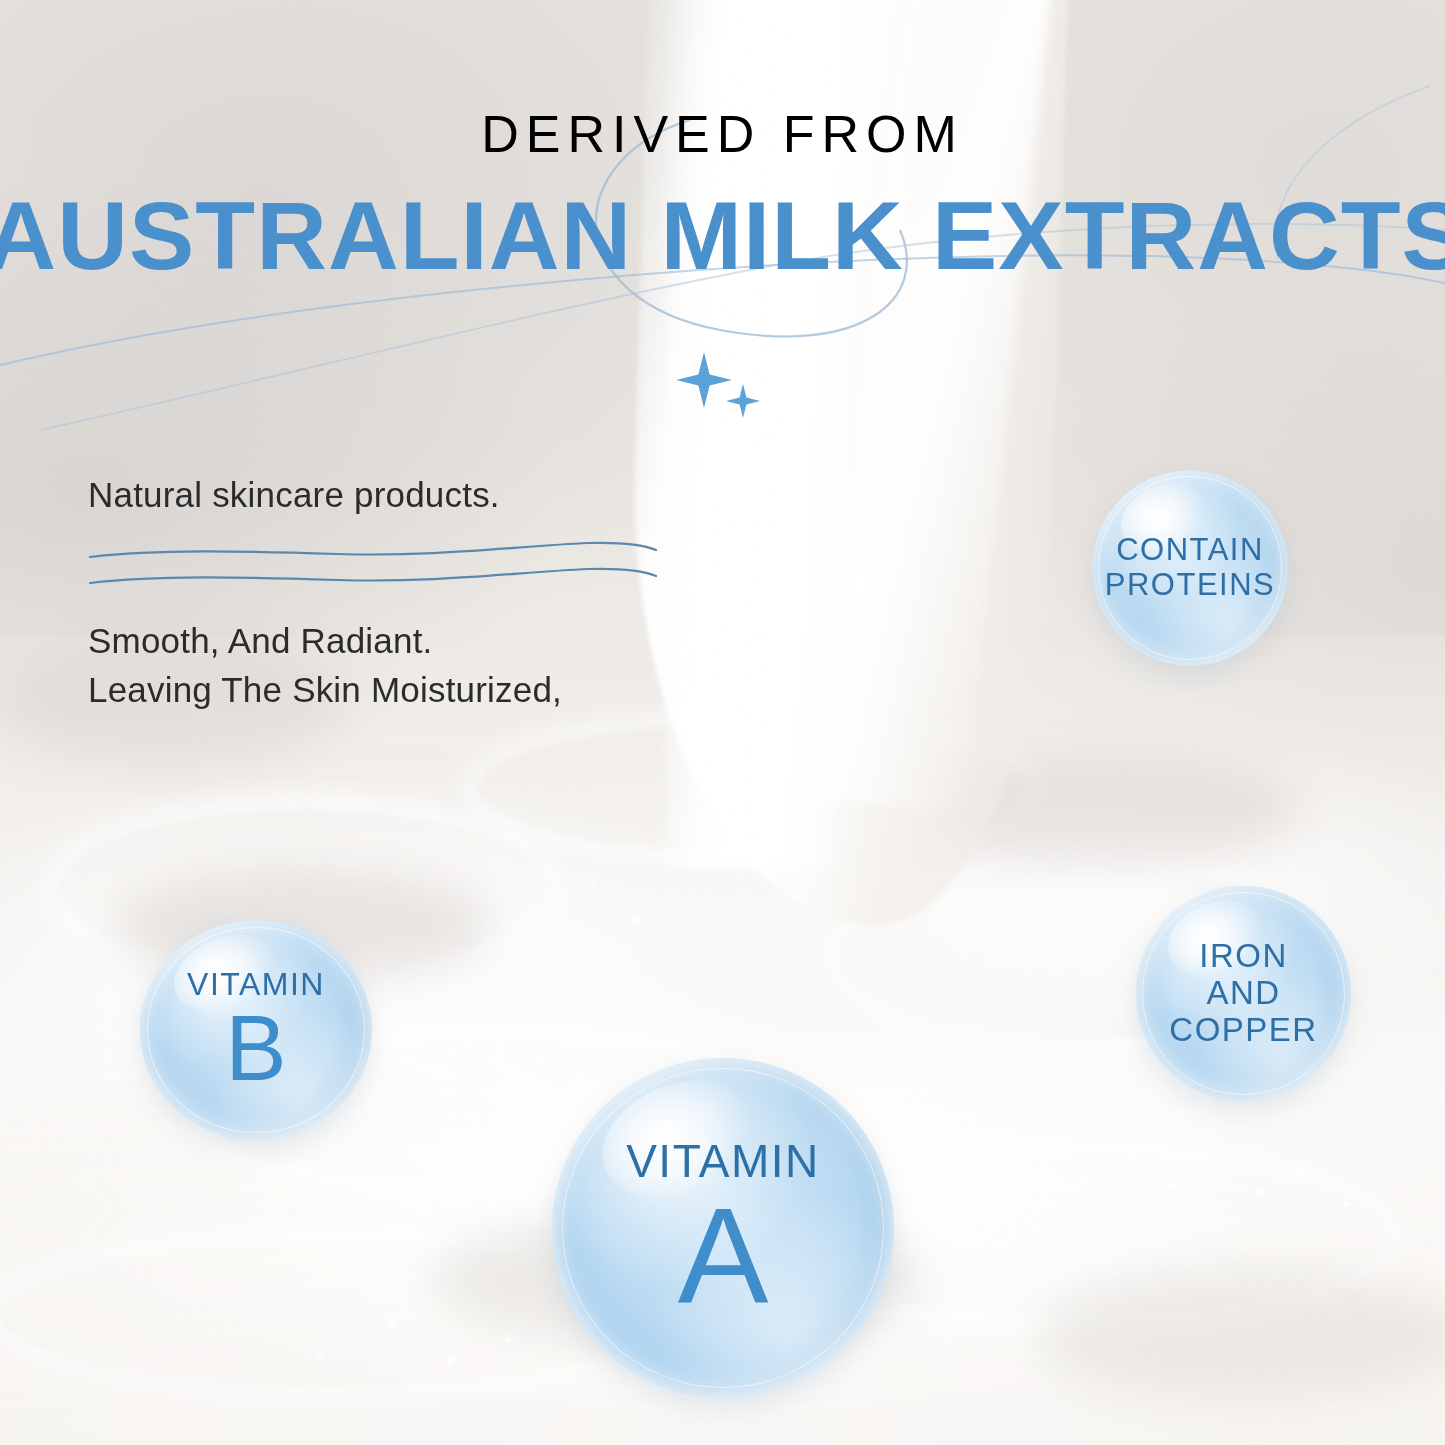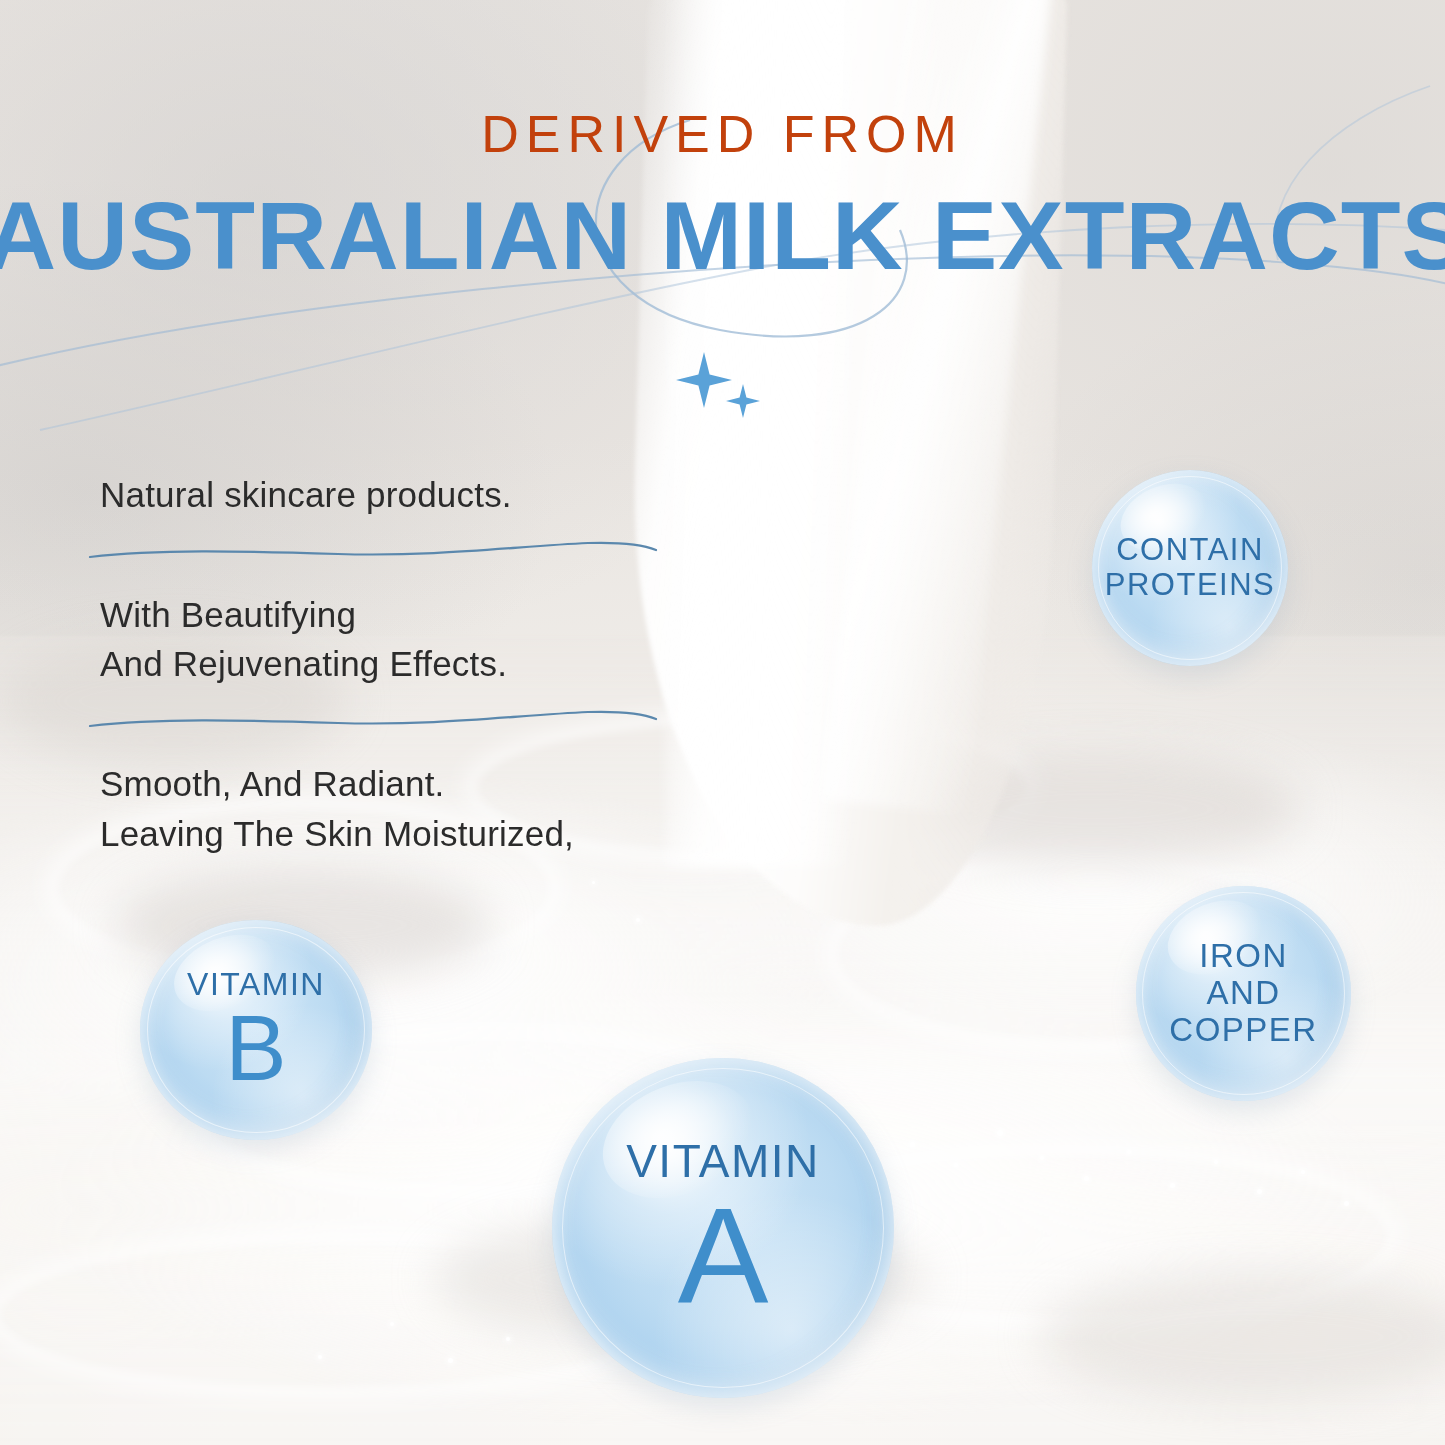--- a/index.html
+++ b/index.html
@@ -166,21 +166,21 @@
     left: 0;
     right: 0;
     top: 108px;
     text-align: center;
   }
 
   .eyebrow {
     font-size: 52px;
     letter-spacing: 7px;
     font-weight: 400;
-    color: #c2410c;
+    color: #000000;
     line-height: 1;
     white-space: nowrap;
   }
 
   .headline {
     margin-top: 28px;
     font-size: 96px;
     font-weight: 700;
     letter-spacing: 1px;
     color: #4a90cc;
@@ -219,21 +219,20 @@
     top: 470px;
     width: 600px;
   }
 
   .copy-line {
     color: #2b2b2b;
     font-size: 35px;
     line-height: 1.42;
     font-weight: 400;
     letter-spacing: .2px;
-    margin-left: 12px;
   }
 
   .copy-block + .divider { margin-top: 18px; }
   .divider + .copy-block { margin-top: 26px; }
 
   .divider {
     width: 570px;
     height: 26px;
     display: block;
   }
@@ -395,24 +394,20 @@
   <div class="copy">
 
     <div class="copy-block">
       <div class="copy-line">Natural skincare products.</div>
     </div>
 
     <svg class="divider" viewBox="0 0 570 26" preserveAspectRatio="none">
       <path d="M 2 19 C 70 11 150 13 250 16 C 350 19 430 8 500 5 C 534 4 556 7 568 12" fill="none" stroke="#5b88ad" stroke-width="2.2" stroke-linecap="round"></path>
     </svg>
 
-    <div class="copy-block">
-      <div class="copy-line">With Beautifying</div>
-      <div class="copy-line">And Rejuvenating Effects.</div>
-    </div>
 
     <svg class="divider" viewBox="0 0 570 26" preserveAspectRatio="none">
       <path d="M 2 19 C 70 11 150 13 250 16 C 350 19 430 8 500 5 C 534 4 556 7 568 12" fill="none" stroke="#5b88ad" stroke-width="2.2" stroke-linecap="round"></path>
     </svg>
 
     <div class="copy-block">
       <div class="copy-line">Smooth, And Radiant.</div>
       <div class="copy-line">Leaving The Skin Moisturized,</div>
     </div>
 

